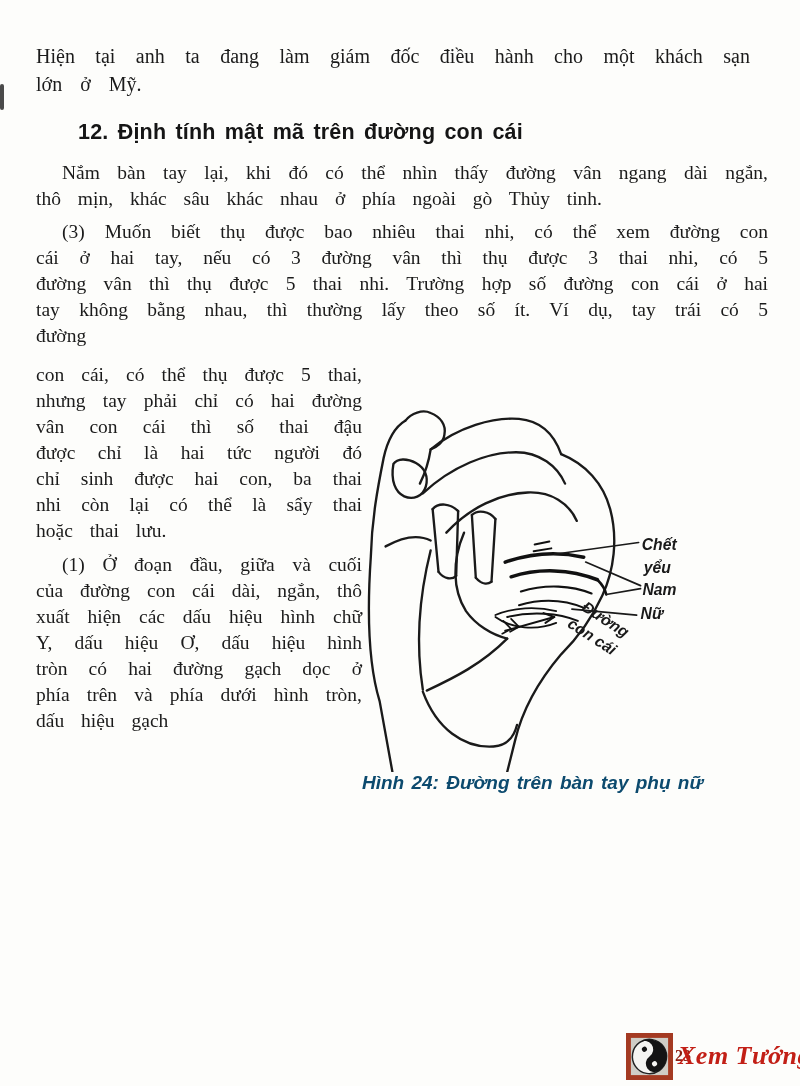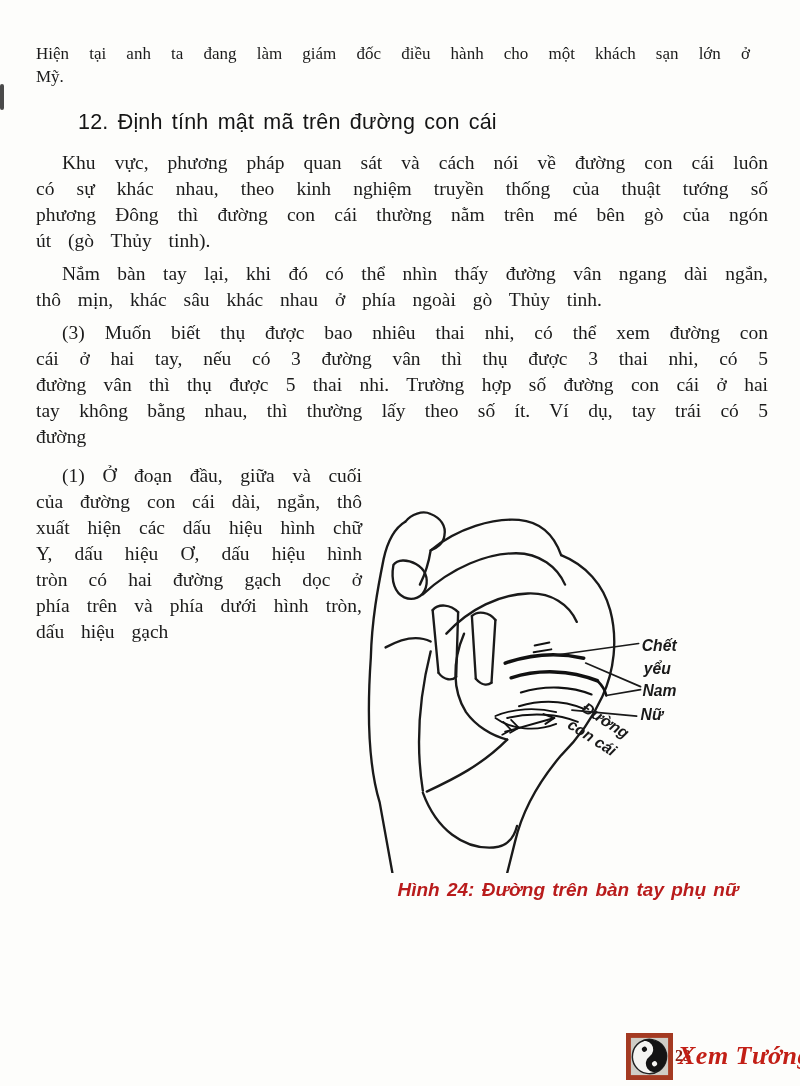--- a/index.html
+++ b/index.html
@@ -4,48 +4,48 @@
 <style>
   html,body { margin:0; padding:0; background:#e8e8e8; }
   .page {
     position:relative; width:800px; height:1086px; margin:0 auto;
     background:#fdfdfb; overflow:hidden; box-sizing:border-box;
     padding:42px 30px 0 36px;
     font-family:"Liberation Serif", serif; color:#1b1b1b;
   }
   .intro {
     margin:0 0 20px 0; width:714px;
-    font-size:17px; line-height:23px; text-align:justify; word-spacing:13px;
+    font-size:20px; line-height:28px; text-align:justify; word-spacing:13px;
   }
   h2.section-heading {
     margin:0 0 14px 42px;
     font-family:"Liberation Sans", sans-serif;
-    font-weight:400; font-size:21.5px; line-height:28px;
+    font-weight:700; font-size:21.5px; line-height:28px;
     word-spacing:3px; letter-spacing:0.2px; color:#151515;
   }
   p.body-par {
     margin:0 0 7px 0; width:732px;
     font-size:19.5px; line-height:26px;
     text-align:justify; word-spacing:12px; text-indent:26px;
   }
   p.body-par.flush-last { text-align-last:justify; margin-bottom:13px; }
   .columns { display:flex; margin-top:2px; }
   .col-text { width:326px; flex:0 0 326px; }
   .col-text p {
     margin:0 0 8px 0;
     font-size:19.5px; line-height:26px;
     text-align:justify; word-spacing:12px; text-indent:26px;
   }
   .col-text p.continuation { text-indent:0; }
   figure.col-figure { margin:0 0 0 auto; width:412px; }
   figure.col-figure svg.hand { display:block; width:412px; height:410px; }
   figcaption.fig-caption {
-    margin-top:6px; width:100%; text-align:center;
+    margin-top:0; width:100%; 
     font-family:"Liberation Sans", sans-serif;
-    font-style:italic; font-weight:700; font-size:19px; color:#b91c1c;
+    font-style:italic; font-weight:700; font-size:19px; color:#0c4a6e;
     word-spacing:2px;
   }
   .watermark {
     position:absolute; top:1030px; left:626px;
     display:flex; align-items:center; height:52px;
   }
   .yinyang { width:47px; height:47px; flex:0 0 47px; }
   .pagenum {
     font-family:"Liberation Serif", serif; font-weight:700;
     font-size:16px; color:#8c2013;
@@ -69,27 +69,27 @@
 <body>
 
 <div class="page">
 
   <div class="scan-artifact"></div>
 
   <p class="intro">Hiện tại anh ta đang làm giám đốc điều hành cho một khách sạn lớn ở Mỹ.</p>
 
   <h2 class="section-heading">12. Định tính mật mã trên đường con cái</h2>
 
-  <p class="body-par">Khu vực, phương pháp quan sát và cách nói về đường con cái luôn có sự khác nhau, theo kinh nghiệm truyền thống của thuật tướng số phương Đông thì đường con cái thường nằm trên mé bên gò của ngón út (gò Thủy tinh).</p>
   <p class="body-par">Nắm bàn tay lại, khi đó có thể nhìn thấy đường vân ngang dài ngắn, thô mịn, khác sâu khác nhau ở phía ngoài gò Thủy tinh.</p>
   <p class="body-par flush-last">(3) Muốn biết thụ được bao nhiêu thai nhi, có thể xem đường con cái ở hai tay, nếu có 3 đường vân thì thụ được 3 thai nhi, có 5 đường vân thì thụ được 5 thai nhi. Trường hợp số đường con cái ở hai tay không bằng nhau, thì thường lấy theo số ít. Ví dụ, tay trái có 5 đường</p>
 
   <div class="columns">
 
     <div class="col-text">
+      <p class="continuation">con cái, có thể thụ được 5 thai, nhưng tay phải chỉ có hai đường vân con cái thì số thai đậu được chỉ là hai tức người đó chỉ sinh được hai con, ba thai nhi còn lại có thể là sẩy thai hoặc thai lưu.</p>
       <p>(1) Ở đoạn đầu, giữa và cuối của đường con cái dài, ngắn, thô xuất hiện các dấu hiệu hình chữ Y, dấu hiệu Ơ, dấu hiệu hình tròn có hai đường gạch dọc ở phía trên và phía dưới hình tròn, dấu hiệu gạch</p>
     </div>
 
     <figure class="col-figure">
       <svg class="hand" viewBox="0 0 420 418" xmlns="http://www.w3.org/2000/svg">
 
         <g fill="none" stroke="#1a1a1a" stroke-width="2.4" stroke-linecap="round" stroke-linejoin="round">
 
           <path d="M 44,60 C 34,66 26,80 22,98 C 16,128 10,160 9,198 C 5,256 7,310 18,346 L 31,418"></path>
 

